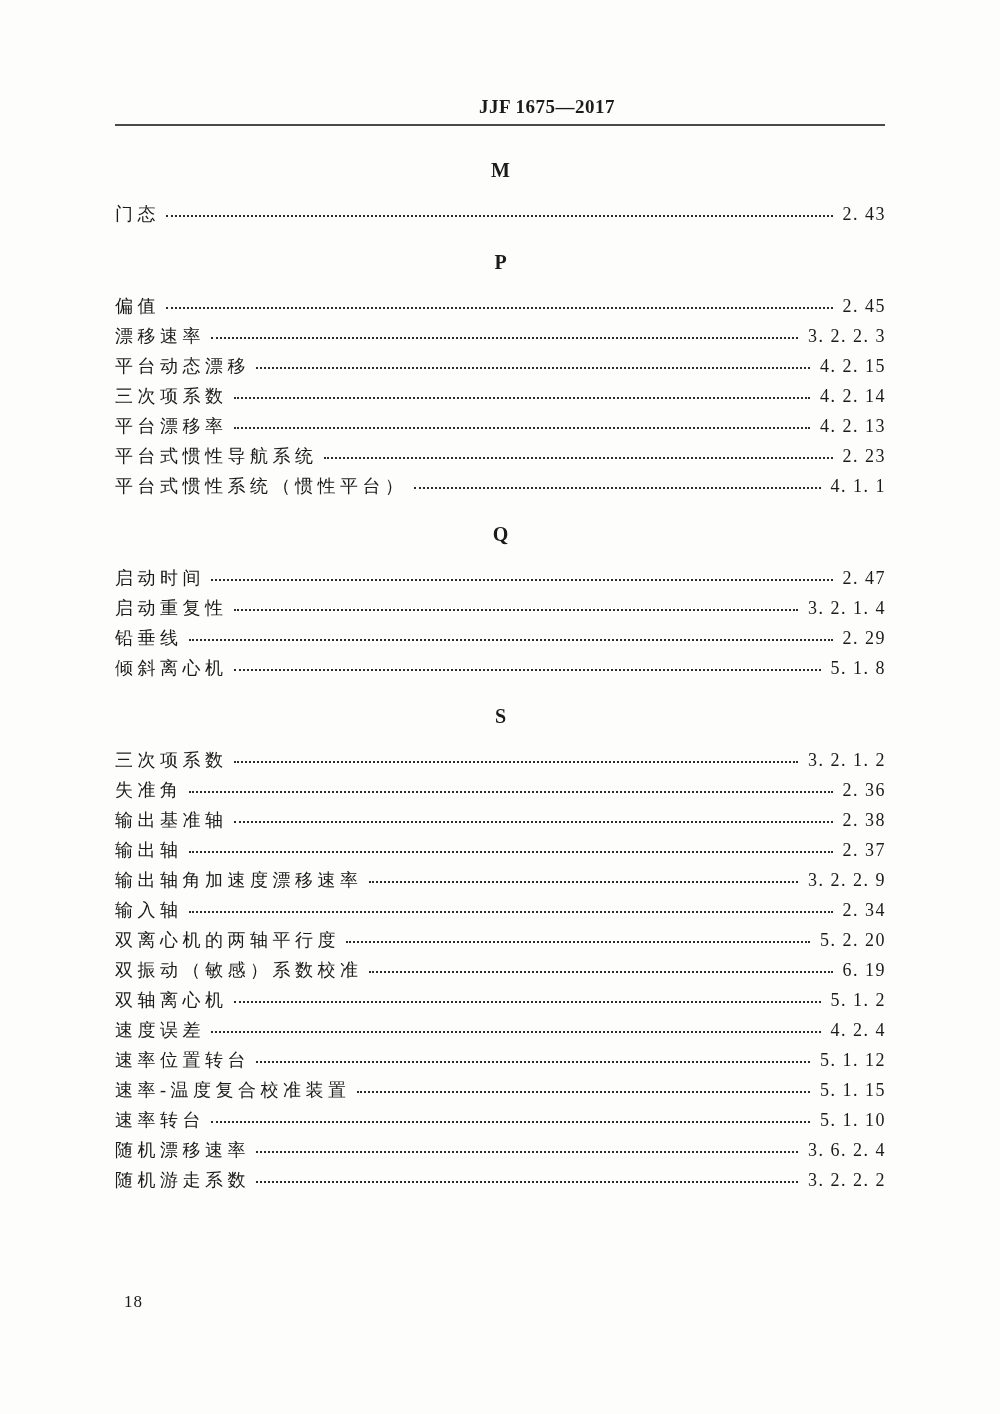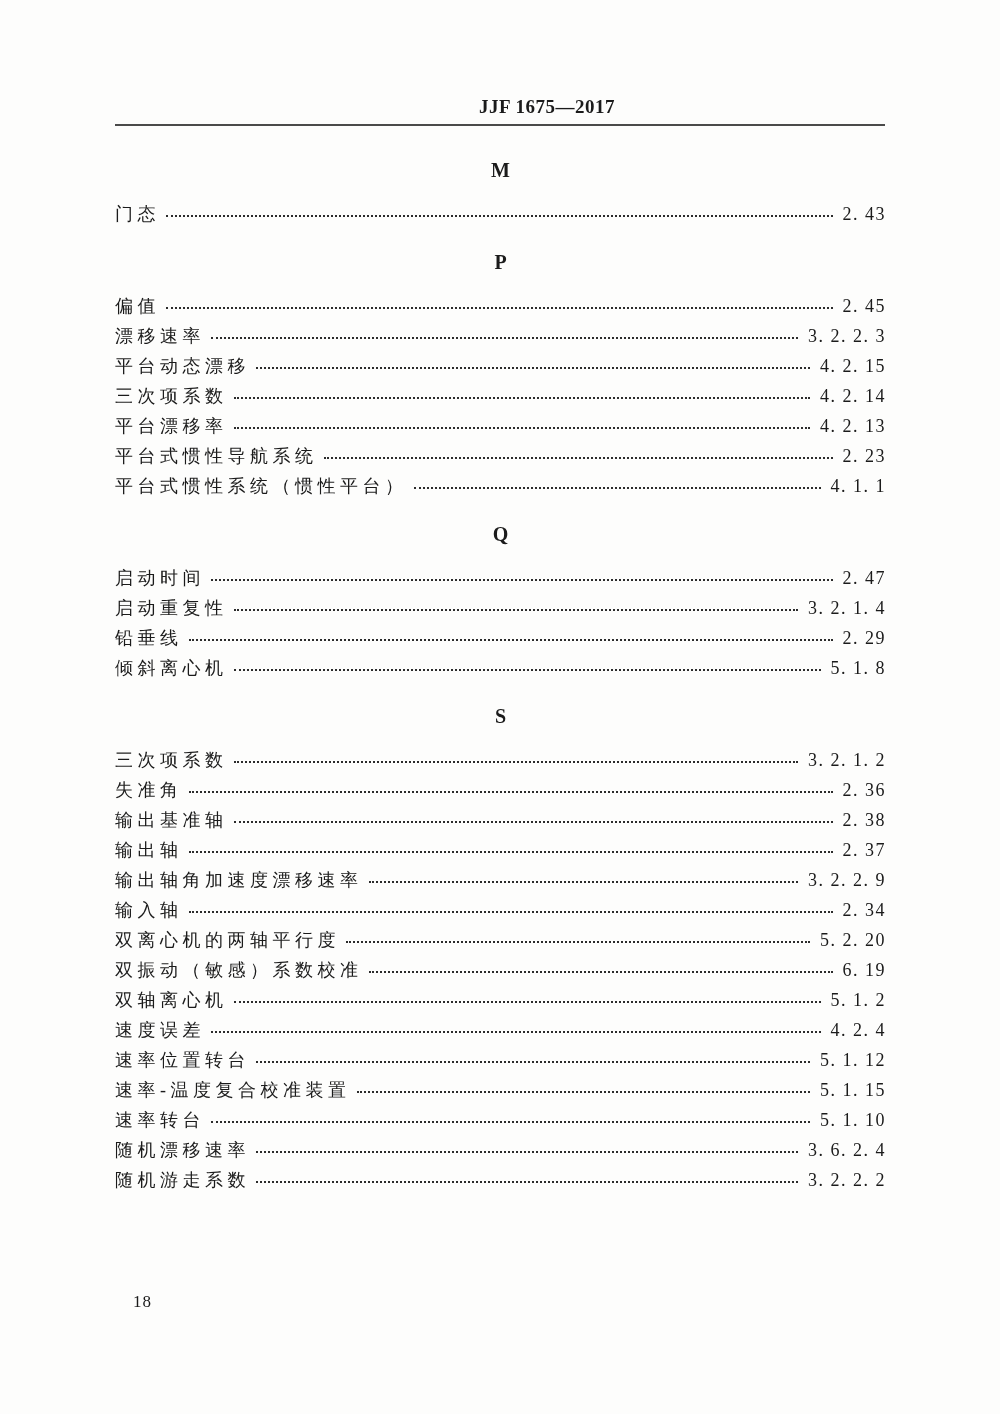--- a/index.html
+++ b/index.html
@@ -64,21 +64,21 @@
     margin:0 10px 0 6px;
     transform:translateY(2px);
   }
   .ref{
     white-space:nowrap;
     letter-spacing:1.5px;
     font-size:18px;
   }
   .page-number{
     position:absolute;
-    left:133px; top:1292px;
+    left:124px; top:1292px;
     font-size:17px;
     letter-spacing:1px;
     text-align:right;
   }
 </style>
 </head>
 <body>
 
 <div class="page">
   <div class="doc-header">

